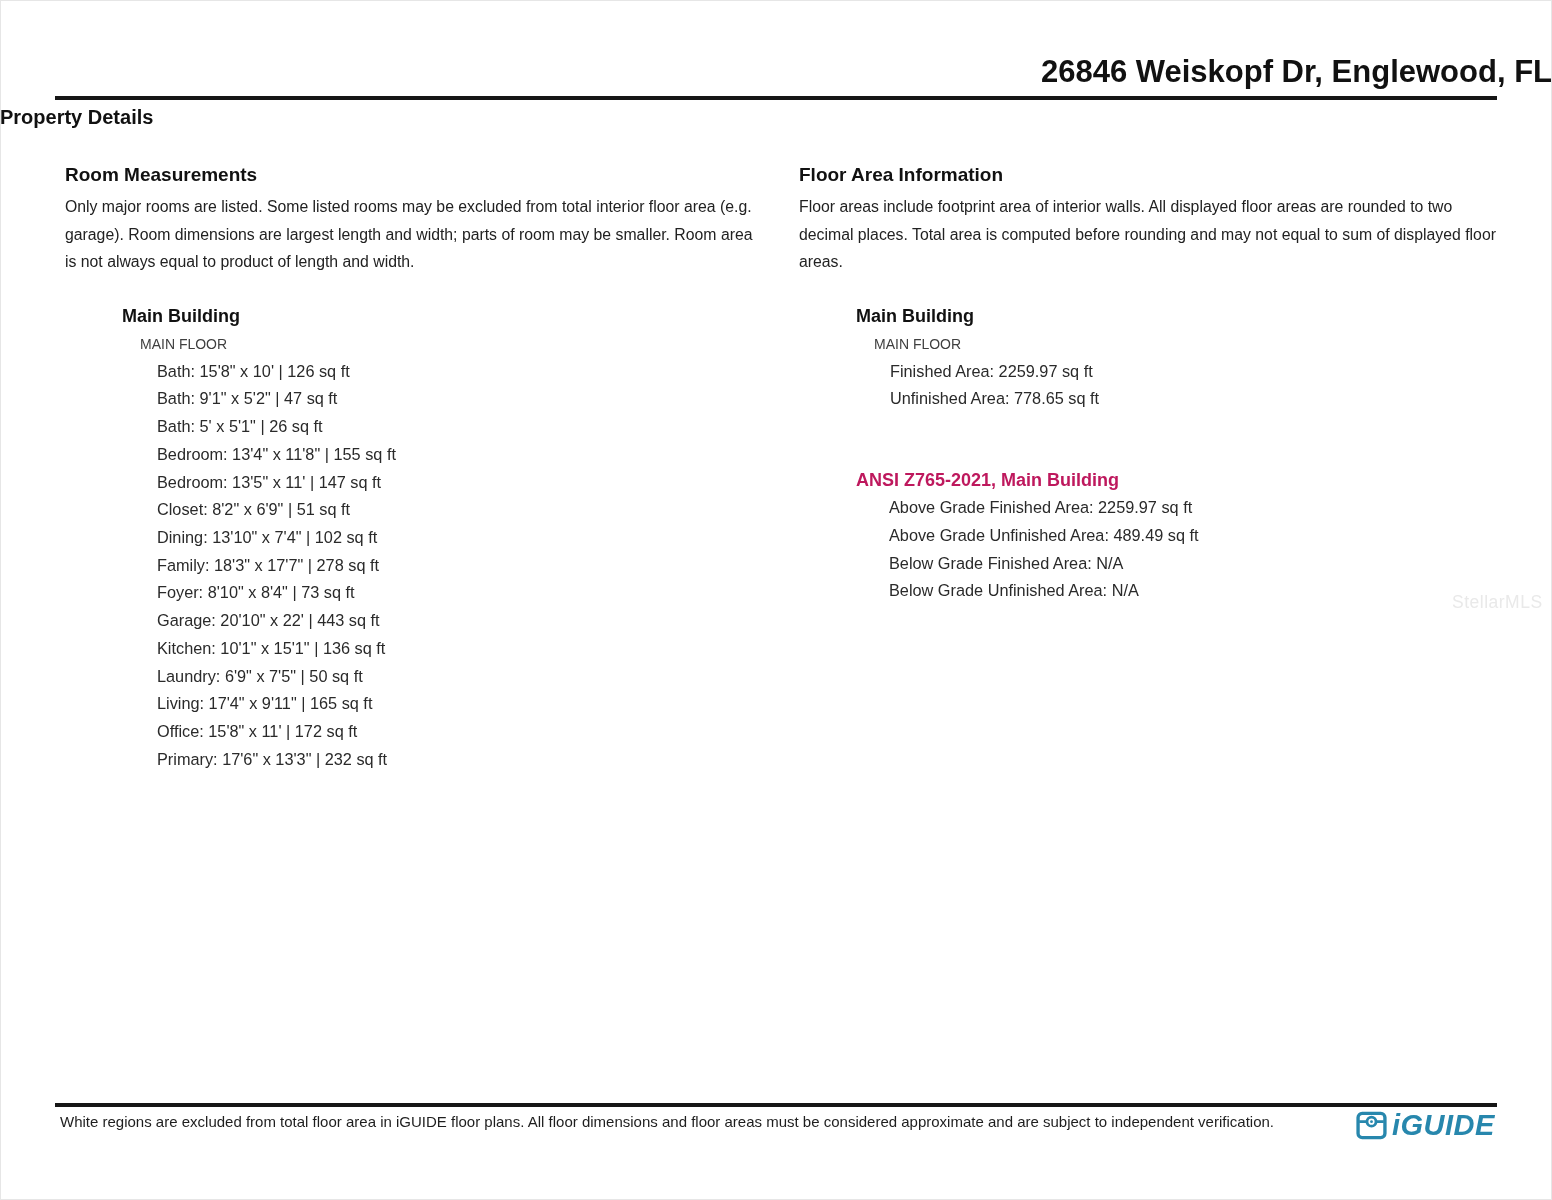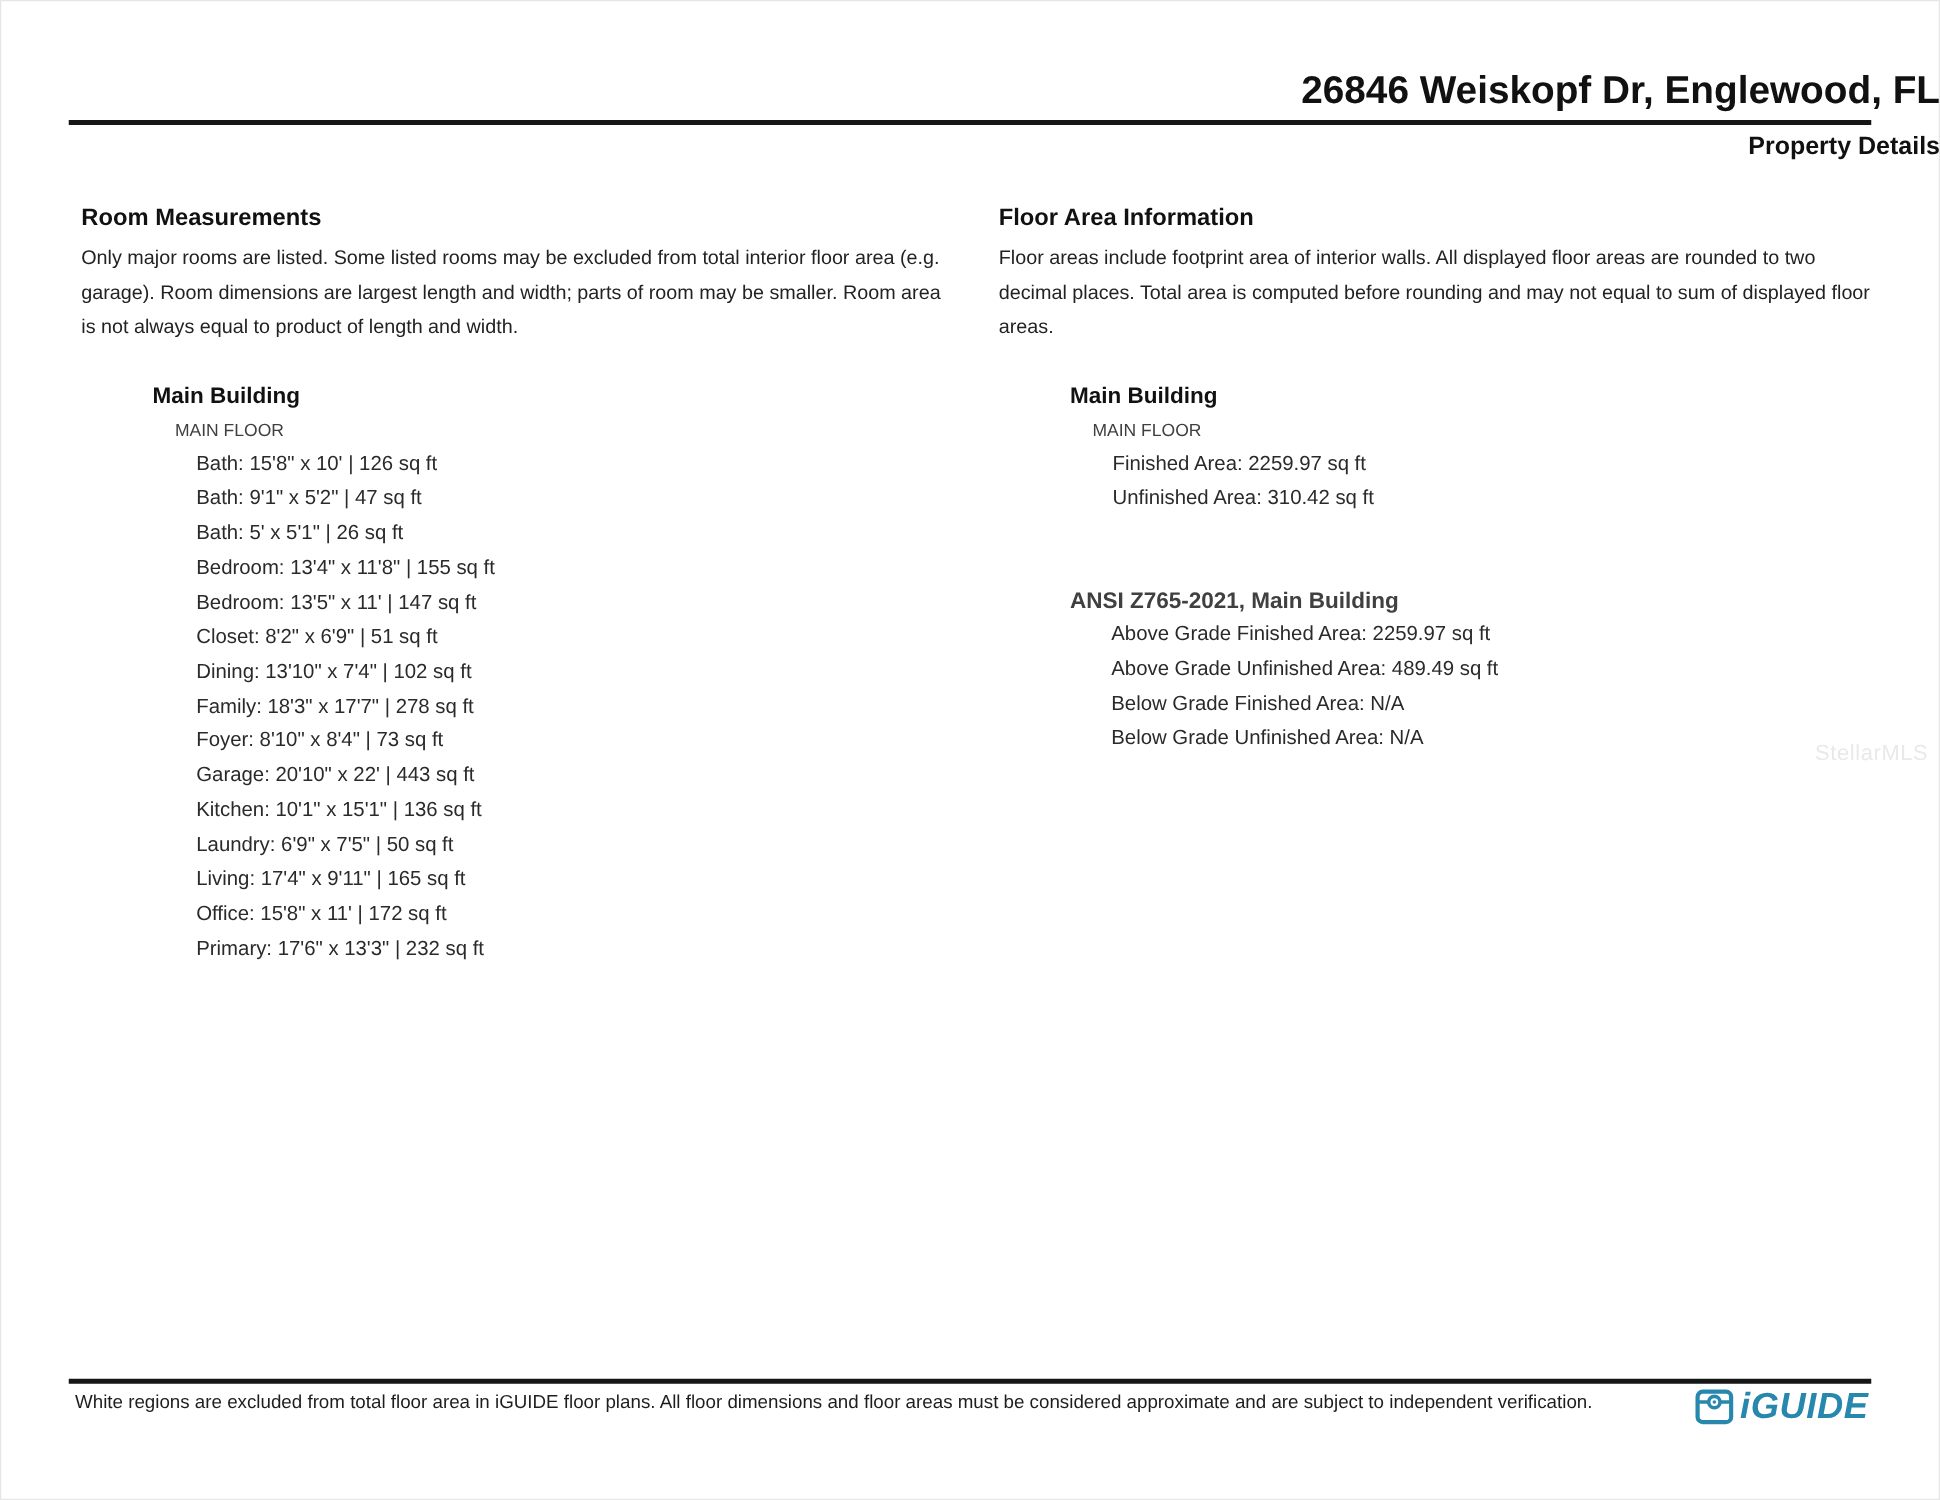--- a/index.html
+++ b/index.html
@@ -26,21 +26,21 @@
     position: absolute;
     left: 55px;
     width: 1442px;
     background: #161616;
   }
   .rule-top { top: 96px; height: 4px; }
   .rule-bottom { top: 1103px; height: 4px; }
   .page-subtitle {
     position: absolute;
     top: 106px; left: 0; right: 0;
-    text-align: right;
+    text-align: left;
     font-size: 20px;
     font-weight: bold;
     color: #111;
   }
   .col {
     position: absolute;
     top: 163px;
   }
   .col-left  { left: 65px;  width: 698px; }
   .col-right { left: 799px; width: 706px; }
@@ -76,21 +76,21 @@
     line-height: 27.7px;
     color: #2a2a2a;
     white-space: nowrap;
   }
   .ansi-block { margin-top: 53px; }
   .ansi-heading {
     margin-left: 57px;
     font-size: 18px;
     font-weight: bold;
     line-height: 28px;
-    color: #404040;
+    color: #be185d;
   }
   .ansi-list { margin-left: 90px; }
   .ansi-list .list-line {
     font-size: 16.3px;
     line-height: 27.7px;
     color: #2a2a2a;
     white-space: nowrap;
   }
   .watermark {
     position: absolute;
@@ -159,21 +159,21 @@
   </div>
 
   <div class="col col-right">
     <div class="section-heading">Floor Area Information</div>
     <div class="section-desc">Floor areas include footprint area of interior walls. All displayed floor areas are rounded to two decimal places. Total area is computed before rounding and may not equal to sum of displayed floor areas.</div>
     <div class="building-block">
       <div class="building-name">Main Building</div>
       <div class="floor-name">MAIN FLOOR</div>
       <div class="line-list" style="margin-left:91px">
           <div class="list-line">Finished Area: 2259.97 sq ft</div>
-          <div class="list-line">Unfinished Area: 310.42 sq ft</div>
+          <div class="list-line">Unfinished Area: 778.65 sq ft</div>
         </div>
     </div>
     <div class="ansi-block">
       <div class="ansi-heading">ANSI Z765-2021, Main Building</div>
       <div class="ansi-list">
           <div class="list-line">Above Grade Finished Area: 2259.97 sq ft</div>
           <div class="list-line">Above Grade Unfinished Area: 489.49 sq ft</div>
           <div class="list-line">Below Grade Finished Area: N/A</div>
           <div class="list-line">Below Grade Unfinished Area: N/A</div>
         </div>

